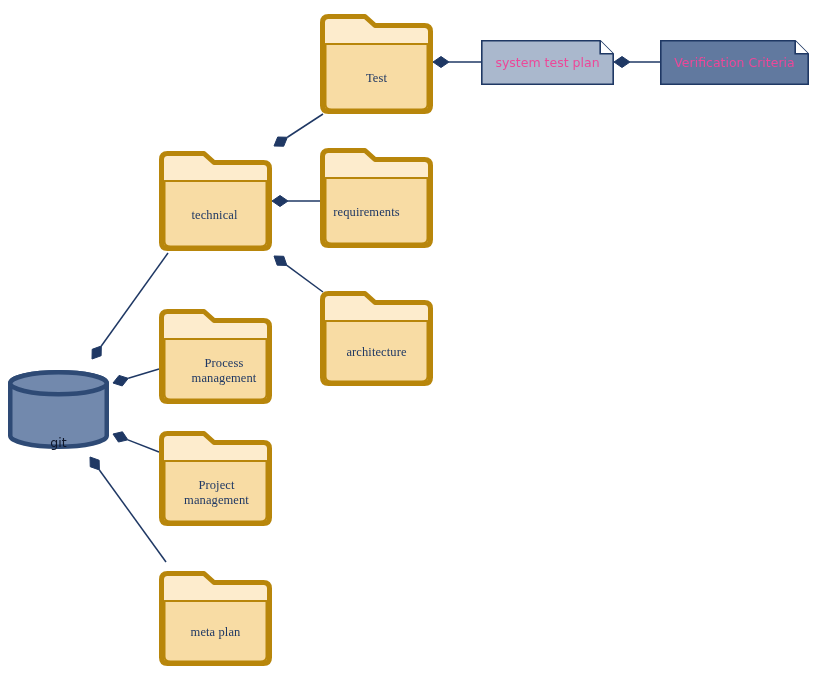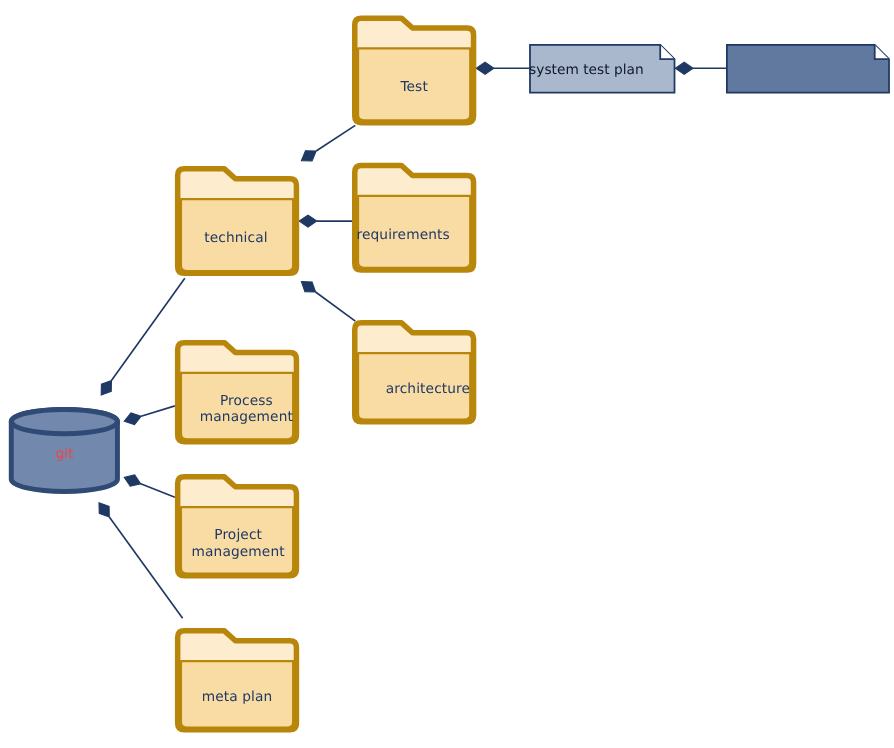--- a/index.html
+++ b/index.html
@@ -22,20 +22,21 @@
     width: 813px;
     height: 680px;
     pointer-events: none;
   }
   .node {
     position: absolute;
   }
   
   .folder {
     position: absolute;
+    font-family: Liberation Serif, serif;
   }
   .folder .f-svg {
     position: absolute;
     left: 0;
     top: 0;
     overflow: visible;
   }
   .folder .f-label {
     position: absolute;
     left: 0;
@@ -55,44 +56,46 @@
   .note .n-svg {
     position: absolute;
     left: 0;
     top: 0;
     overflow: visible;
   }
   .note .n-label {
     position: absolute;
     left: 0;
     right: 0;
+    text-align: center;
+    color: #ec4899;
+    font-size: 12.5px;
+    line-height: 15px;
+    pointer-events: none;
+  }
+  
+  .db {
+    position: absolute;
+  }
+  .db .d-svg {
+    position: absolute;
+    left: 0;
+    top: 0;
+    overflow: visible;
+  }
+  .db .d-label {
+    position: absolute;
+    left: 0;
+    right: 0;
+    text-align: center;
     color: #0f172a;
     font-size: 12.5px;
     line-height: 15px;
     pointer-events: none;
-  }
-  
-  .db {
-    position: absolute;
-  }
-  .db .d-svg {
-    position: absolute;
-    left: 0;
-    top: 0;
-    overflow: visible;
-  }
-  .db .d-label {
-    position: absolute;
-    left: 0;
-    right: 0;
-    text-align: center;
-    color: #ef4444;
-    font-size: 12.5px;
-    line-height: 15px;
-    pointer-events: none;
+    margin-top: 31px;
   }
 </style>
 </head>
 <body>
 
 <div id="canvas">
 
   <svg id="edge-layer" width="813" height="680" viewBox="0 0 813 680">
       <g>
         <line x1="449" y1="62" x2="481" y2="62" stroke="#1f3864" stroke-width="1.5"></line>
@@ -145,20 +148,21 @@
           <path d="M 0.8 0.8 L 119.19999999999999 0.8 L 132.2 13.8 L 132.2 44.2 L 0.8 44.2 Z" fill="#aab8cd" stroke="#1f3864" stroke-width="1.6"></path>
           <path d="M 119.19999999999999 0.8 L 119.19999999999999 13.8 L 132.2 13.8" fill="#ffffff" stroke="#1f3864" stroke-width="1.6"></path>
         </svg>
         <div class="n-label" style="top: 15px;">system test plan</div>
       </div>
       <div class="node note" style="left: 660px; top: 40px; width: 149px; height: 45px;">
         <svg class="n-svg" width="149" height="45" viewBox="0 0 149 45">
           <path d="M 0.8 0.8 L 135.2 0.8 L 148.2 13.8 L 148.2 44.2 L 0.8 44.2 Z" fill="#61799f" stroke="#1f3864" stroke-width="1.6"></path>
           <path d="M 135.2 0.8 L 135.2 13.8 L 148.2 13.8" fill="#ffffff" stroke="#1f3864" stroke-width="1.6"></path>
         </svg>
+        <div class="n-label" style="top: 15px;">Verification Criteria</div>
       </div>
       <div class="node folder" style="left: 159px; top: 151px; width: 111px; height: 100px;">
         <svg class="f-svg" width="113" height="100" viewBox="0 0 113 100">
           <path d="M 8.5 2.5 L 45 2.5 L 55 11.5 L 104.5 11.5 Q 110.5 11.5 110.5 17.5 L 110.5 91.5 Q 110.5 97.5 104.5 97.5 L 8.5 97.5 Q 2.5 97.5 2.5 91.5 L 2.5 8.5 Q 2.5 2.5 8.5 2.5 Z" fill="#fdeccd" stroke="#b8860b" stroke-width="5" stroke-linejoin="round"></path>
           <path d="M 5.5 30 L 107.5 30 L 107.5 90.5 Q 107.5 95.5 101.5 95.5 L 11.5 95.5 Q 5.5 95.5 5.5 90.5 Z" fill="#f8dca4" stroke="#b8860b" stroke-width="2" stroke-linejoin="round"></path>
         </svg>
         <div class="f-label" style="top: 56.5px;">technical</div>
       </div>
       <div class="node folder" style="left: 320px; top: 148px; width: 93px; height: 100px;">
         <svg class="f-svg" width="113" height="100" viewBox="0 0 113 100">
@@ -168,21 +172,21 @@
         <div class="f-label" style="top: 56.5px;">requirements</div>
       </div>
       <div class="node folder" style="left: 159px; top: 309px; width: 130px; height: 95px;">
         <svg class="f-svg" width="113" height="95" viewBox="0 0 113 95">
           <path d="M 8.5 2.5 L 45 2.5 L 55 11.5 L 104.5 11.5 Q 110.5 11.5 110.5 17.5 L 110.5 86.5 Q 110.5 92.5 104.5 92.5 L 8.5 92.5 Q 2.5 92.5 2.5 86.5 L 2.5 8.5 Q 2.5 2.5 8.5 2.5 Z" fill="#fdeccd" stroke="#b8860b" stroke-width="5" stroke-linejoin="round"></path>
           <path d="M 5.5 30 L 107.5 30 L 107.5 85.5 Q 107.5 90.5 101.5 90.5 L 11.5 90.5 Q 5.5 90.5 5.5 85.5 Z" fill="#f8dca4" stroke="#b8860b" stroke-width="2" stroke-linejoin="round"></path>
         </svg>
         <div class="f-label" style="top: 46.5px;">Process
 management</div>
       </div>
-      <div class="node folder" style="left: 320px; top: 291px; width: 113px; height: 95px; padding-left: 25px;">
+      <div class="node folder" style="left: 320px; top: 291px; width: 113px; height: 95px;">
         <svg class="f-svg" width="113" height="95" viewBox="0 0 113 95">
           <path d="M 8.5 2.5 L 45 2.5 L 55 11.5 L 104.5 11.5 Q 110.5 11.5 110.5 17.5 L 110.5 86.5 Q 110.5 92.5 104.5 92.5 L 8.5 92.5 Q 2.5 92.5 2.5 86.5 L 2.5 8.5 Q 2.5 2.5 8.5 2.5 Z" fill="#fdeccd" stroke="#b8860b" stroke-width="5" stroke-linejoin="round"></path>
           <path d="M 5.5 30 L 107.5 30 L 107.5 85.5 Q 107.5 90.5 101.5 90.5 L 11.5 90.5 Q 5.5 90.5 5.5 85.5 Z" fill="#f8dca4" stroke="#b8860b" stroke-width="2" stroke-linejoin="round"></path>
         </svg>
         <div class="f-label" style="top: 54px;">architecture</div>
       </div>
       <div class="node db" style="left: 8px; top: 370px; width: 101px; height: 79px;">
         <svg class="d-svg" width="101" height="79" viewBox="0 0 101 79">
           <path d="M 2.25 13.25 L 2.25 65.75 A 48.25 11 0 0 0 98.75 65.75 L 98.75 13.25 A 48.25 11 0 0 0 2.25 13.25 Z" fill="#7289ad" stroke="#2e4a75" stroke-width="4.5" stroke-linejoin="round"></path>
           <ellipse cx="50.5" cy="13.25" rx="48.25" ry="11" fill="#7289ad" stroke="#2e4a75" stroke-width="4.5"></ellipse>

